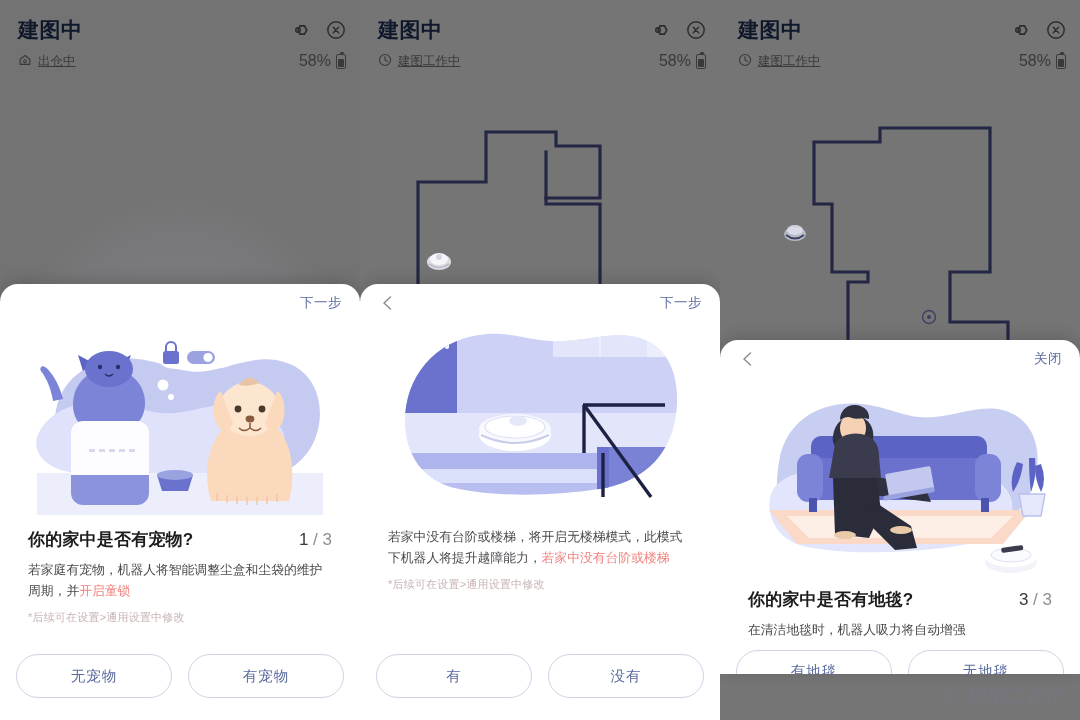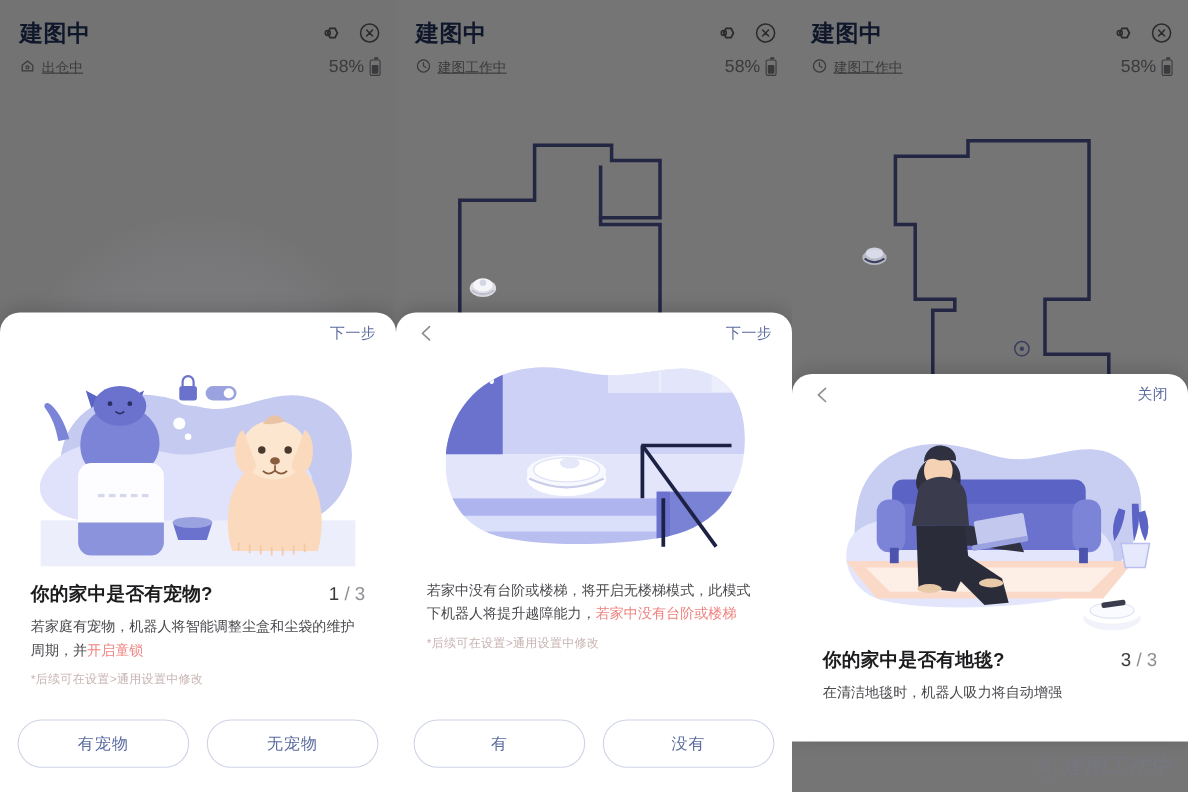--- a/index.html
+++ b/index.html
@@ -206,22 +206,22 @@
             <span class="cur">1</span> / <span>3</span>
           </div>
         </div>
         <div class="q-desc">
           <span>若家庭有宠物，机器人将智能调整尘盒和尘袋的维护周期，并</span><span class="warn">开启童锁</span>
         </div>
         <div class="q-note">*后续可在设置&gt;通用设置中修改</div>
       </div>
 
       <div class="choices">
+        <button class="choice">无宠物</button>
         <button class="choice">有宠物</button>
-        <button class="choice">无宠物</button>
       </div>
     </div>
   </div>
 
   <div class="panel p2">
     <div class="hdr">
       <div class="hdr-row1">
         <div class="hdr-title">建图中</div>
         <div class="hdr-icons">
           <span class="ic">
@@ -442,20 +442,24 @@
           <div class="q-count">
             <span class="cur">3</span> / <span>3</span>
           </div>
         </div>
         <div class="q-desc">
           <span>在清洁地毯时，机器人吸力将自动增强</span><span class="warn"></span>
         </div>
         <div class="q-note"></div>
       </div>
 
+      <div class="choices">
+        <button class="choice">有地毯</button>
+        <button class="choice">无地毯</button>
+      </div>
     </div>
   </div>
 
   <div class="watermark">
     <span class="wm-badge">值</span>
     <span>建图工作中</span>
   </div>
 
 </div>
 

